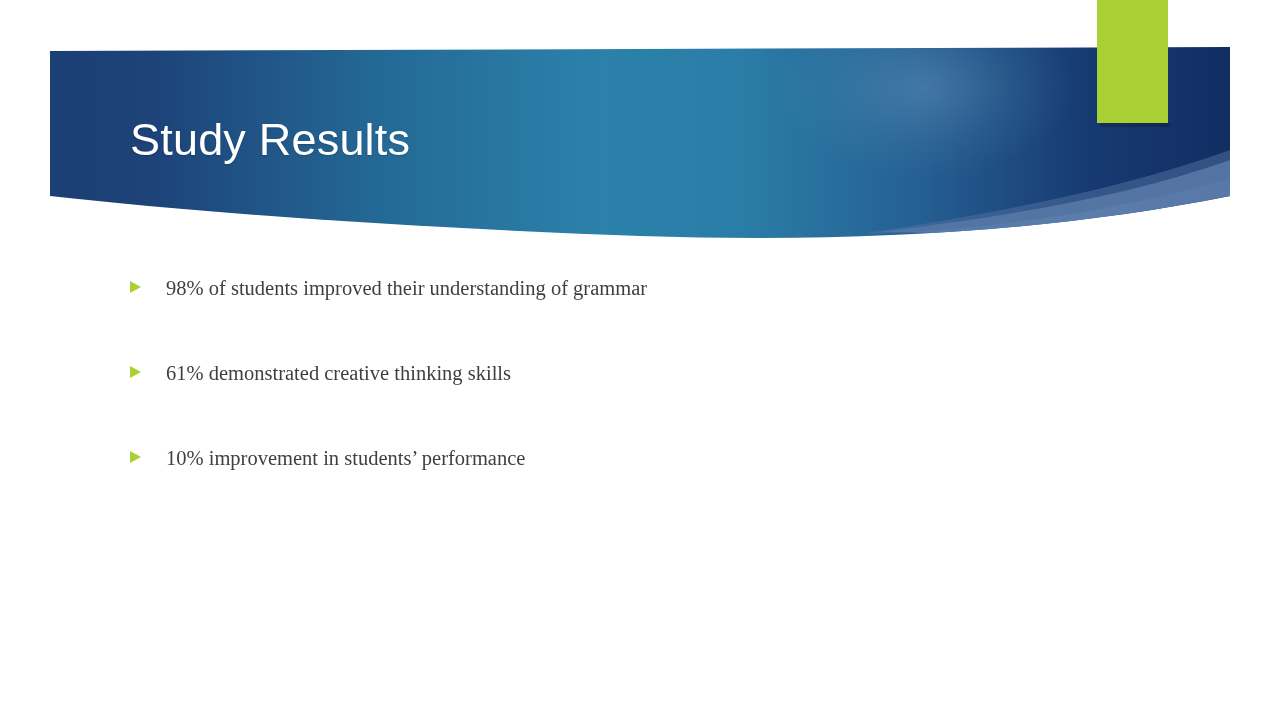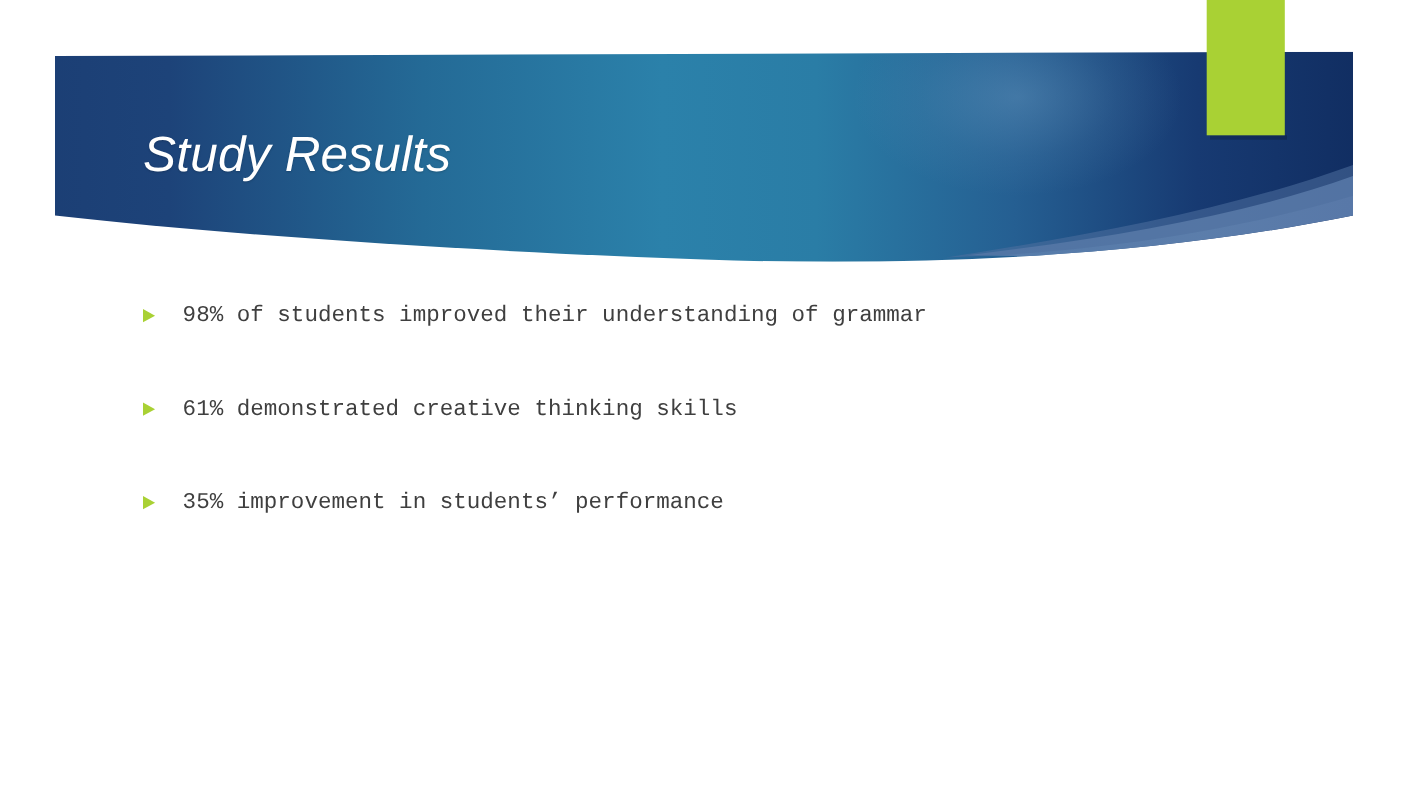--- a/index.html
+++ b/index.html
@@ -32,21 +32,20 @@
     left: 130px;
     top: 109px;
     font-family: "Liberation Sans", sans-serif;
     font-size: 45px;
     font-weight: 300;
     letter-spacing: 0.2px;
     color: #ffffff;
     line-height: 62px;
     white-space: nowrap;
     text-shadow: 0 1px 2px rgba(0,0,0,0.18);
-    font-style: italic;
   }
   #bullet-list {
     position: absolute;
     left: 128px;
     top: 277px;
     width: 1020px;
   }
   .bullet-row {
     position: relative;
     height: 85px;
@@ -58,21 +57,21 @@
     width: 0;
     height: 0;
     border-top: 6px solid transparent;
     border-bottom: 6px solid transparent;
     border-left: 11px solid #a9d134;
   }
   .bullet-text {
     position: absolute;
     left: 38px;
     top: -3px;
-    font-family: Liberation Mono, monospace;
+    font-family: Liberation Serif, serif;
     font-size: 20.5px;
     font-weight: 400;
     color: #3f3f3f;
     line-height: 28px;
     white-space: nowrap;
   }
 </style>
 </head>
 <body>
 
@@ -127,18 +126,18 @@
       <span class="bullet-text">98% of students improved their understanding of grammar</span>
     </div>
 
     <div class="bullet-row">
       <span class="bullet-marker"></span>
       <span class="bullet-text">61% demonstrated creative thinking skills</span>
     </div>
 
     <div class="bullet-row">
       <span class="bullet-marker"></span>
-      <span class="bullet-text">35% improvement in students’ performance</span>
+      <span class="bullet-text">10% improvement in students’ performance</span>
     </div>
 
   </div>
 
 </div>
 
 </body></html>

